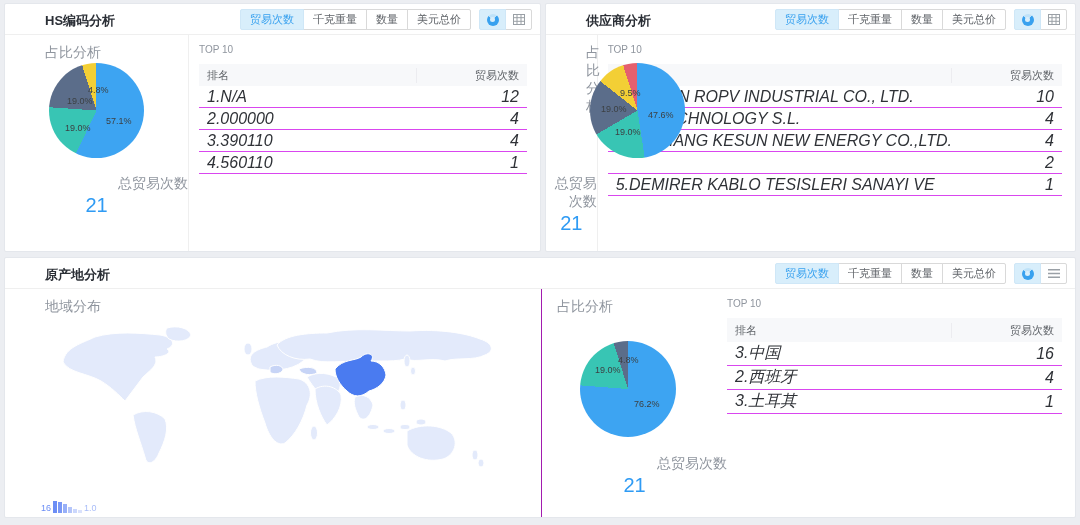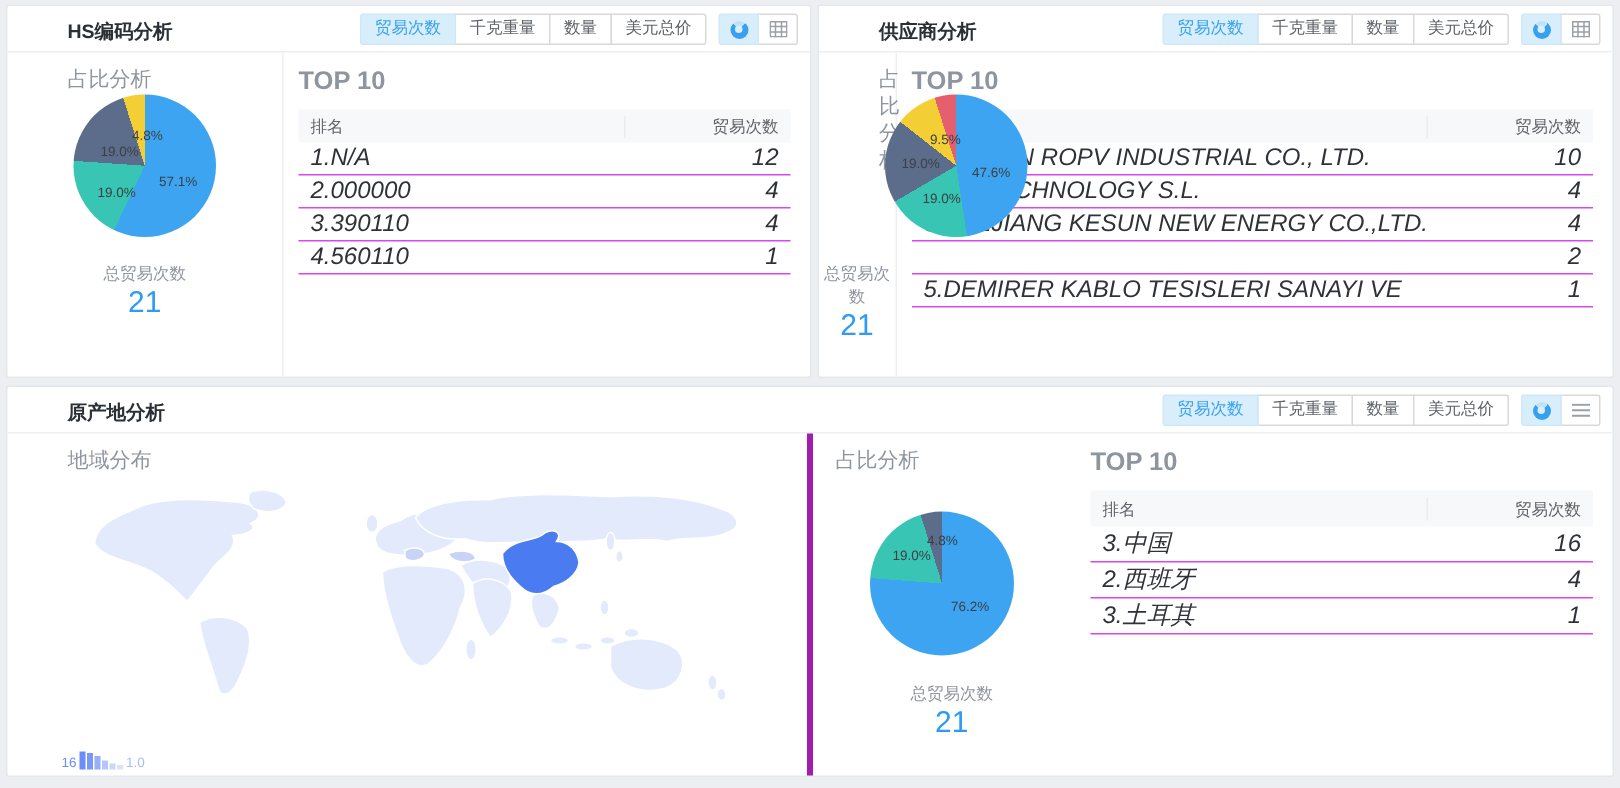--- a/index.html
+++ b/index.html
@@ -20,33 +20,33 @@
   .icon-btn { width:27px; padding:0; display:flex; align-items:center; justify-content:center; }
   .donut { position:relative; width:12px; height:12px; border-radius:50%;
            background:conic-gradient(from 40deg,var(--accent,#38a1ef) 0 76%,#bfe2f8 76% 100%); display:inline-block; }
   .donut::after { content:""; position:absolute; inset:3.5px; background:#d8eefb; border-radius:50%; }
   .panel-body { position:relative; display:flex; height:calc(100% - 31px); }
   .col-pie { width:184px; border-right:1px solid #efefef; position:relative; }
   .section-label { position:absolute; left:40px; top:9px; font-size:14px; color:#8f959e; }
   .pie { position:absolute; border-radius:50%; }
   .pie-label { position:absolute; font-size:9px; color:#3c4043; white-space:nowrap; }
   .total { position:absolute; width:100%; text-align:center; }
-  .total-label { font-size:11px; color:#8f959e; }
+  .total-label { font-size:14px; color:#8f959e;text-align:right; }
   .total-value { font-size:20px; color:var(--total,#2f9bf4); margin-top:1px; }
   .col-table { flex:1; padding:4px 13px 0 10px; }
-  .top-label { font-size:17px; color:#8f959e; padding:5px 0 9px 0;font-weight:bold; }
+  .top-label { font-size:10px; color:#8f959e; padding:5px 0 9px 0; }
   .t-head,.t-row { display:flex; align-items:center;justify-content:flex-end; }
   .t-head { background:#f7f8fa; height:22px; font-size:11px; color:#5f6368; }
   .t-row { height:22px; font-size:16px; color:#2f3237; border-bottom:1px solid #d946ef;font-style:italic; }
   .t-rank { flex:1; padding-left:8px; overflow:hidden; white-space:nowrap; }
   .t-head .t-rank { border-right:1px solid #ececf0; }
   .t-val { width:110px; text-align:right; padding-right:8px; }
   .tall .t-head,.tall .t-row { height:24px; }
   
-  .map-half { width:537px; border-right:4px solid #a21caf; position:relative; }
+  .map-half { width:537px; border-right:1px solid #a21caf; position:relative; }
   .world { position:absolute; left:50px; top:38px; }
   .world path,.world ellipse { stroke:#ffffff; stroke-width:1; }
   .map-legend { position:absolute; left:36px; top:212px; display:flex; align-items:flex-end; gap:2px;
                 font-size:9px; color:var(--legend,#6b8df5); }
   .lg-bars { display:flex; align-items:flex-end; gap:1px; }
   .lg-bars i { display:block; width:4px; background:var(--legend,#6b8df5); }
   .lg-bars i:nth-child(1){height:12px;} .lg-bars i:nth-child(2){height:11px;opacity:.9;}
   .lg-bars i:nth-child(3){height:9px;opacity:.7;} .lg-bars i:nth-child(4){height:6px;opacity:.5;}
   .lg-bars i:nth-child(5){height:4px;opacity:.35;} .lg-bars i:nth-child(6){height:3px;opacity:.25;}
   .lg-min { color:#a9bdf8; }

